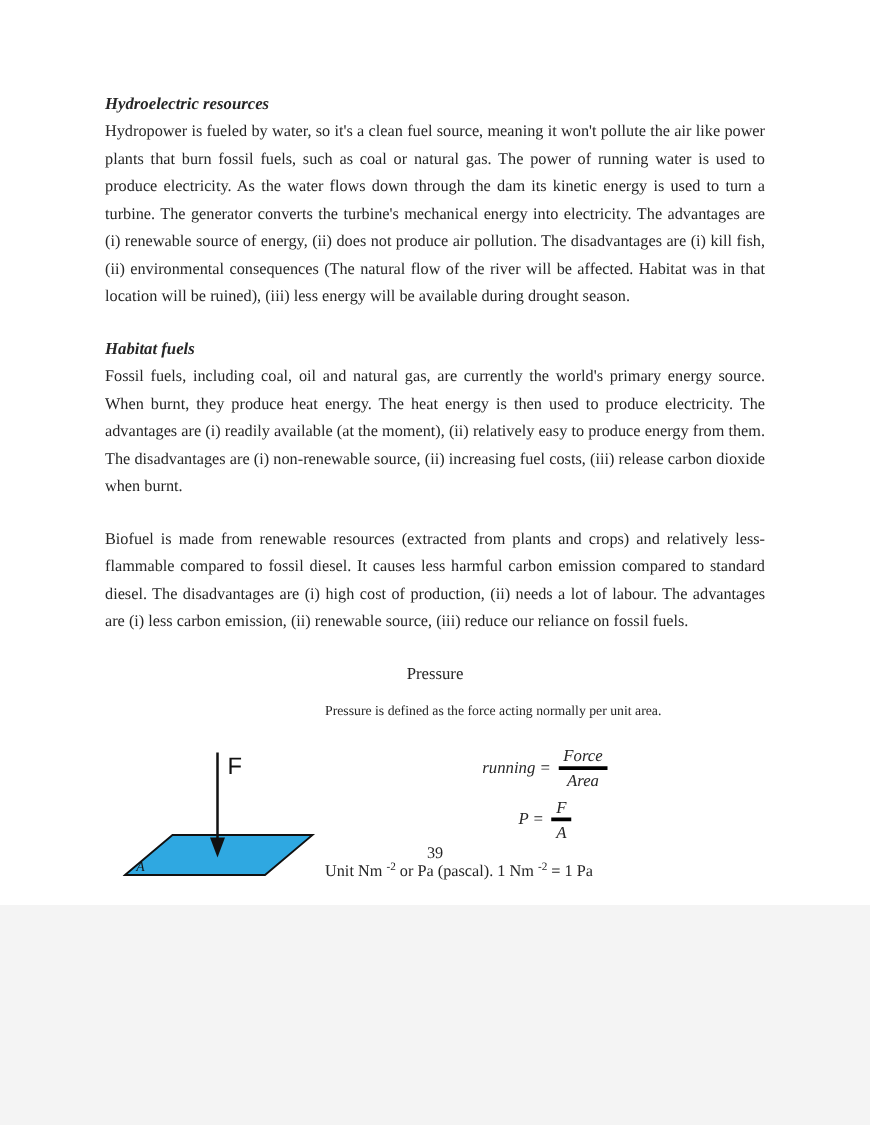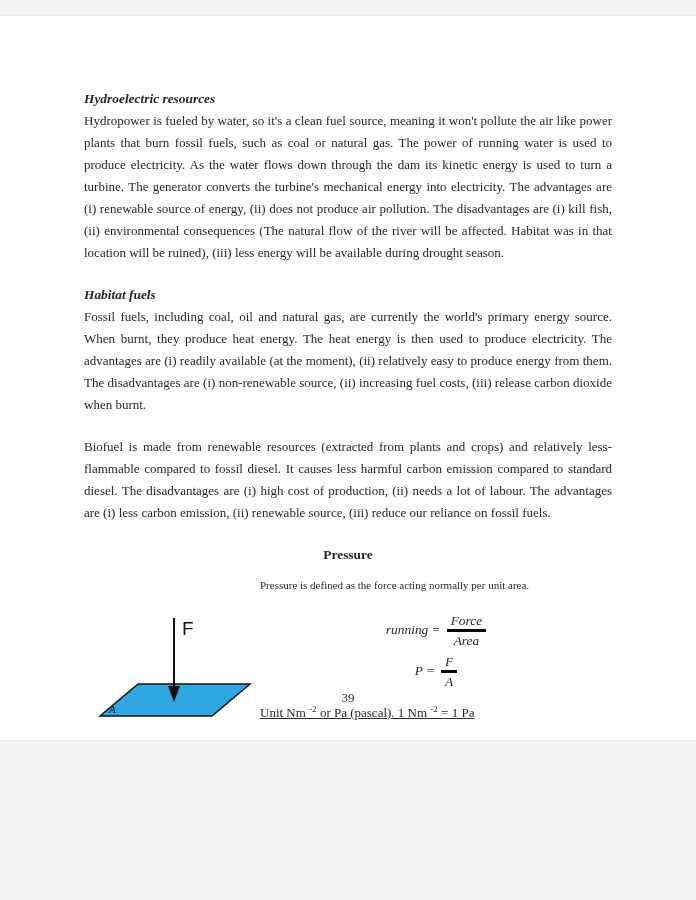--- a/index.html
+++ b/index.html
@@ -6,42 +6,42 @@
   html, body { background: #f4f4f4; }
   body {
     font-family: "Liberation Serif", serif;
     color: #262626;
     -webkit-font-smoothing: antialiased;
   }
   .page {
     position: relative;
     width: 696px;
     height: 724px;
-    margin: 16px auto;
+    margin: 0 auto;
     background: #ffffff;
     padding: 72px 84px 0 84px;
     overflow: hidden;
     box-shadow: 0 0 2px rgba(0,0,0,0.15);
   }
   .section { margin-bottom: 20px; }
   .section-heading {
     font-size: 13.4px;
     font-weight: bold;
     font-style: italic;
     line-height: 22px;
   }
   .section-body {
     font-size: 13px;
     line-height: 22px;
     text-align: justify;
   }
   .pressure-heading {
     margin-top: 14px;
     text-align: center;
-    font-weight: bold;
+    font-weight: normal;
     font-size: 13.4px;
     line-height: 22px;
   }
   .pressure-intro {
     margin: 8px 0 0 176px;
     font-size: 11px;
     line-height: 22px;
     white-space: nowrap;
   }
   .figure-row {
@@ -73,21 +73,20 @@
   .frac .num {
     display: block;
     padding: 0 4px 1px 4px;
     border-bottom: 3px solid #000000;
   }
   .frac .den { display: block; padding-top: 1px; }
   .units-line {
     margin-top: 14px;
     font-size: 13px;
     line-height: 18px;
-    text-decoration: underline;
   }
   .units-line sup {
     font-size: 9px;
     vertical-align: super;
     line-height: 0;
   }
   .page-number {
     position: absolute;
     left: 0;
     right: 0;

